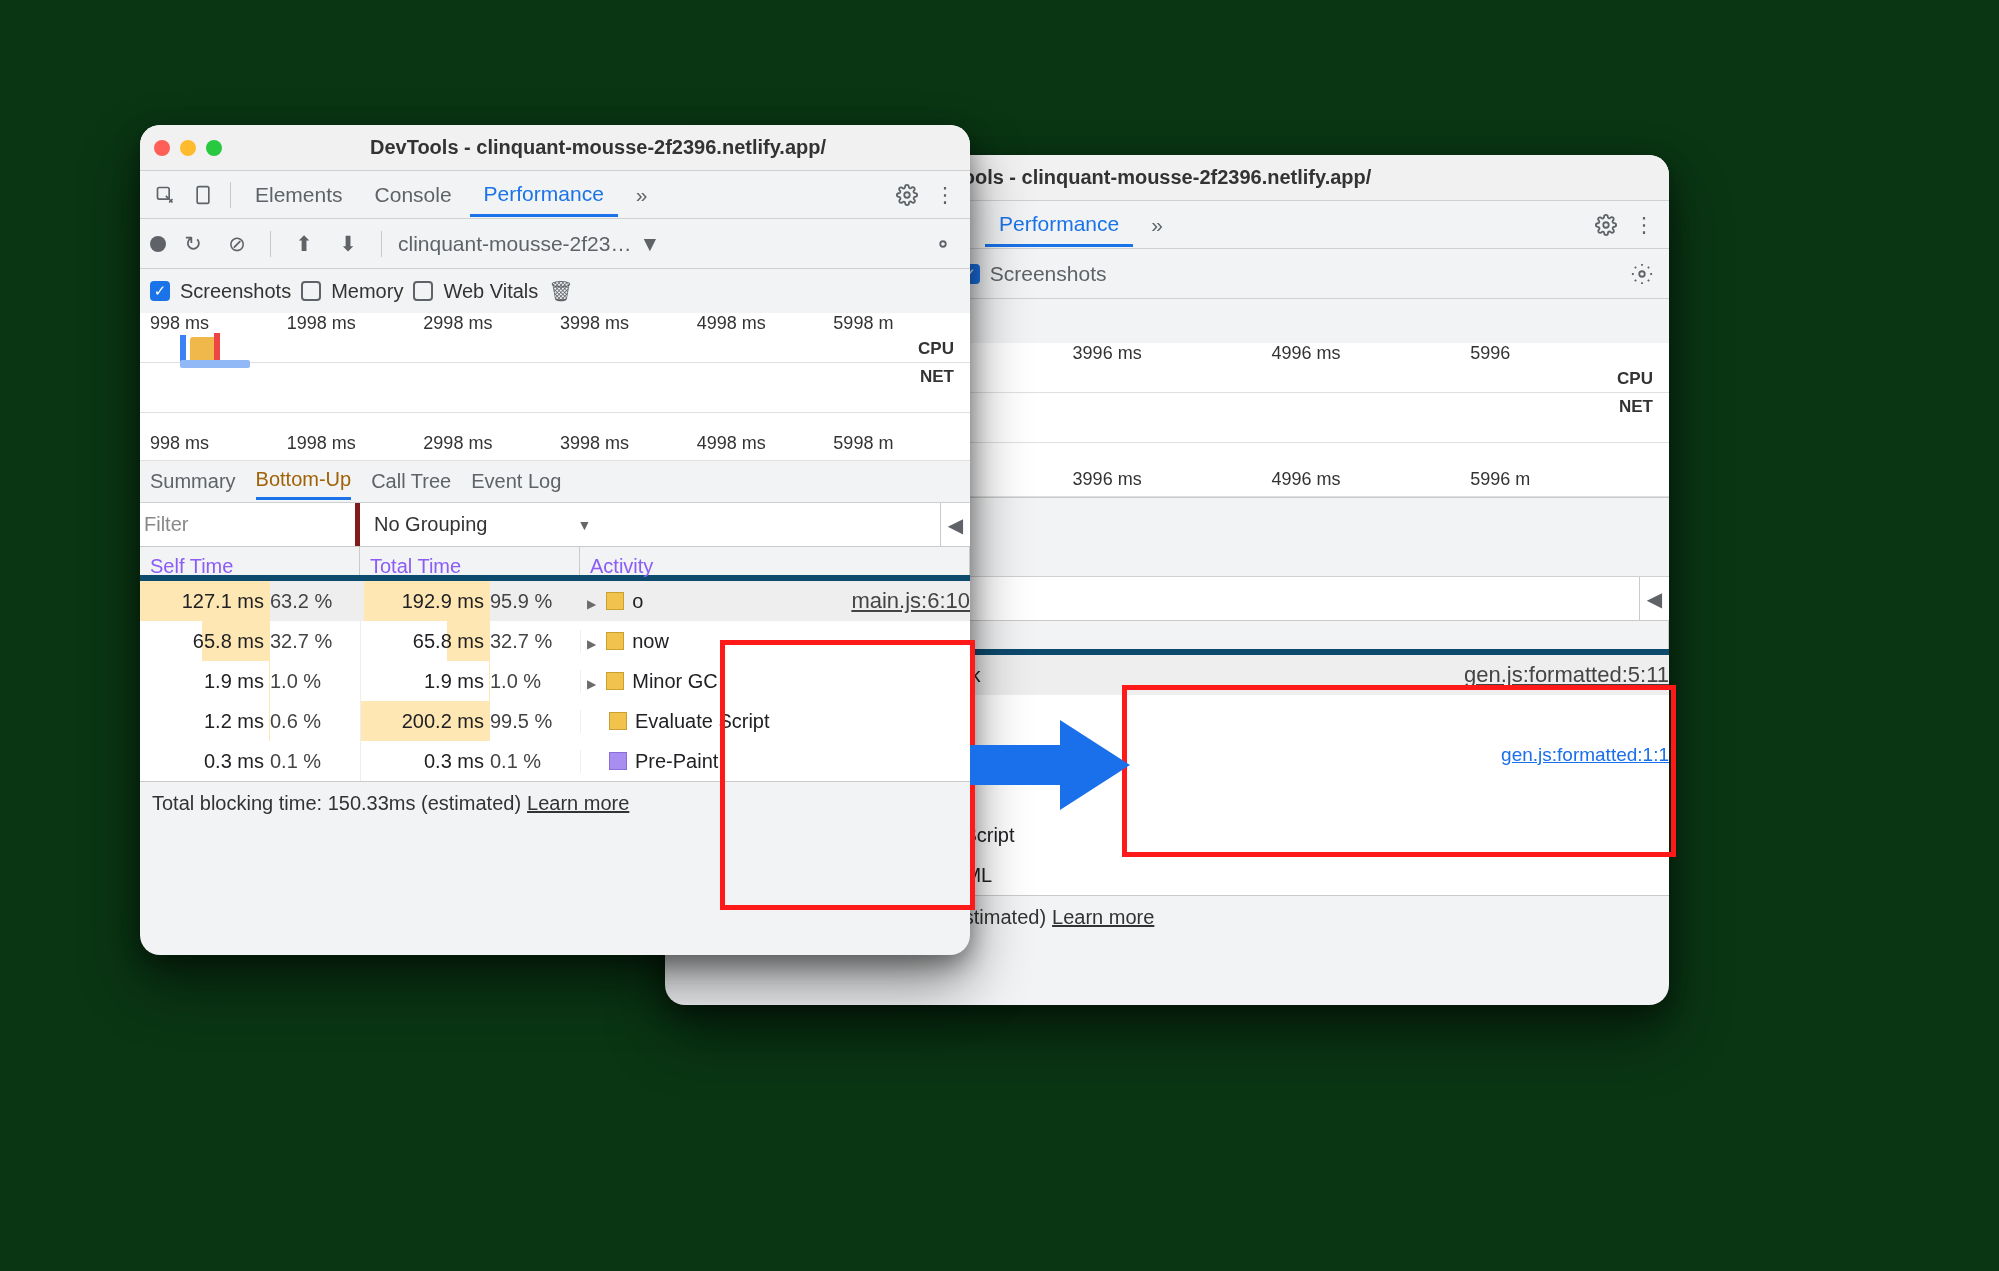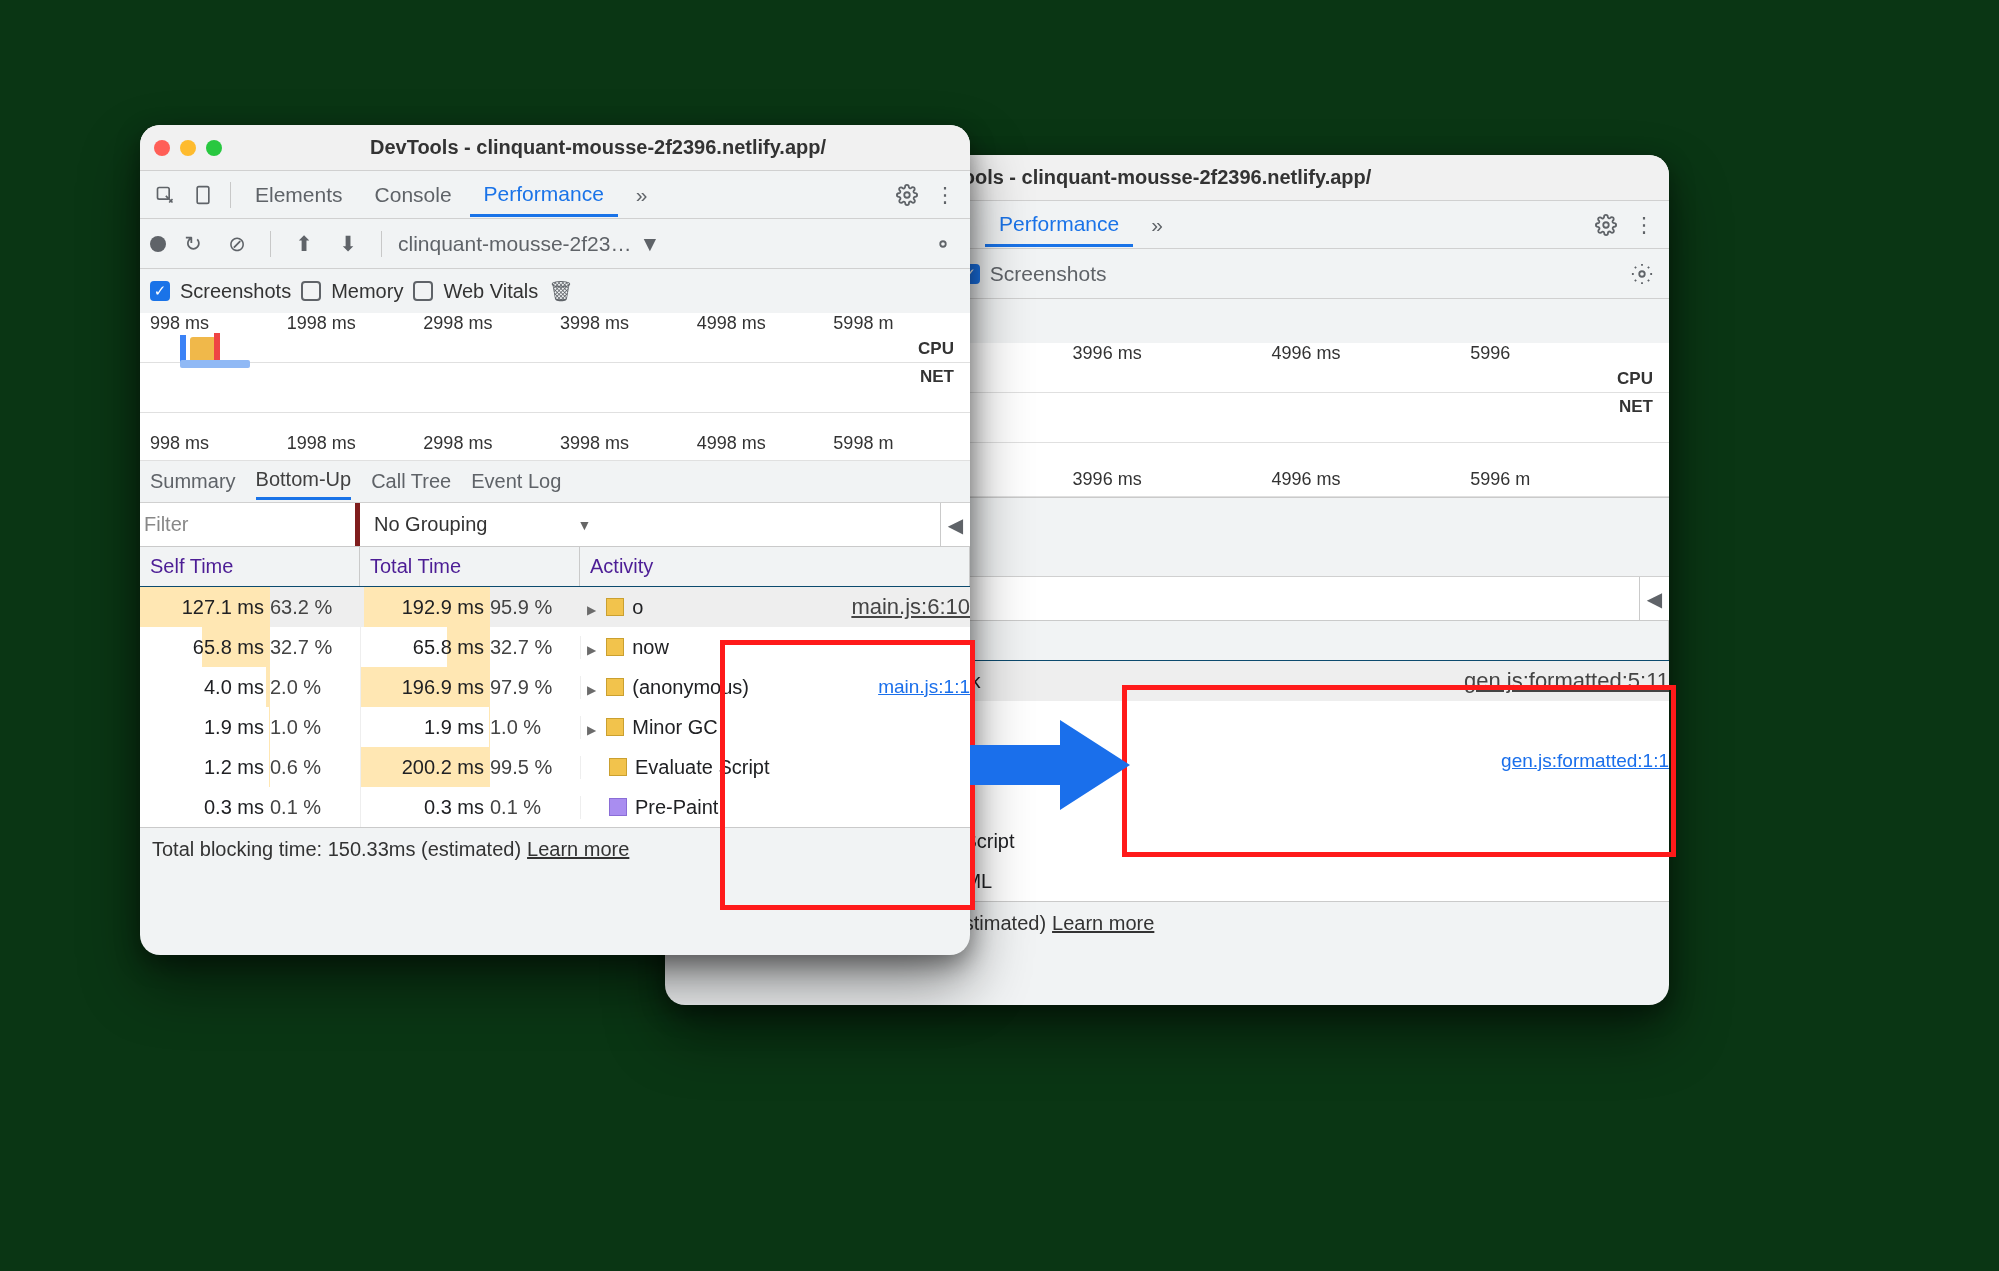--- a/index.html
+++ b/index.html
@@ -35,30 +35,30 @@
 
   .overview{ background:#fff; position:relative; }
   .ovrow{ height:50px; border-bottom:1px solid #e0e0e0; position:relative;}
   .ovlabels{ display:flex; padding-left:10px; font-size:18px; color:#333;}
   .ovlabels span{ flex:1; }
   .rlabel{ position:absolute; right:16px; font-weight:700; font-size:17px; color:#333;}
   .frames{ height:40px; border-top:1px solid #cacaca; border-bottom:1px solid #cacaca; display:flex; align-items:center; padding:0 8px; font-size:19px; color:#333; background:#fafafa;}
   .tri::before{ content:"▶"; font-size:13px; margin-right:6px; color:#6b6b6b;}
 
   .innerTabs{ height:42px; display:flex; align-items:center; padding:0 10px; gap:20px; background:#f1f3f4; font-size:20px; color:#5f6368; border-bottom:1px solid #d0d0d0;}
-  .innerTabs .active{ color:#404040; border-bottom:3px solid #1a73e8; padding-bottom:6px; margin-top:4px;}
+  .innerTabs .active{ color:#a16207; border-bottom:3px solid #1a73e8; padding-bottom:6px; margin-top:4px;}
 
   .filterrow{ height:44px; display:flex; align-items:center; background:#fff; border-bottom:1px solid #cacaca; font-size:20px;}
   .filterbox{ flex:0 0 220px; color:#888; padding-left:4px; border-right:5px solid #7f1d1d; height:100%; display:flex;align-items:center;}
   .grpbox{ flex:1; padding-left:14px; color:#333; display:flex;align-items:center;}
   .grptri{ margin-left:90px; color:#666; font-size:14px;}
   .collapse{ width:30px; display:flex;align-items:center;justify-content:center; color:#5f6368; border-left:1px solid #cacaca; height:100%;}
 
   .table{ background:#fff; font-size:20px;}
-  .thead{ height:40px; display:flex; border-bottom:1px solid #0c4a6e; background:#f1f3f4; font-weight:400; color:#4c1d95;}
+  .thead{ height:34px; display:flex; border-bottom:6px solid #0c4a6e; background:#f1f3f4; font-weight:400; color:#8b5cf6;}
   .thead div{ padding:8px 10px; border-right:1px solid #cacaca;}
   .c1{ flex:0 0 220px;} .c2{ flex:0 0 220px;} .c3{ flex:1;}
   .trow{ height:40px; display:flex; align-items:center;}
   .trow.sel{ background:#eeeeee;}
   .bar{ position:absolute; right:0; top:0; bottom:0; background:#ffe7b3;}
   .cnum{ position:relative; display:flex; align-items:center; justify-content:flex-end; flex:0 0 130px; height:100%; padding-right:6px;}
   .cpct{ position:relative; display:flex; align-items:center; justify-content:flex-start; flex:0 0 90px; height:100%; padding-right:6px; color:#444;}
   .actwrap{ flex:1; display:flex; align-items:center; padding-left:6px; gap:8px;}
   .sq{ width:18px;height:18px; background:#f2c34c; border:1px solid #caa030; flex-shrink:0;}
   .sq.purple{ background:#a98df0; border-color:#8a6dd6;}
@@ -407,42 +407,20 @@
             <span style="position:relative">32.7 %</span>
           </div>
           <div class="actwrap" style="border-left:1px solid #eee">
             <span class="expand"></span>
             <span class="sq "></span>
             <span>now</span>
           </div>
         </div>
         <div class="trow">
           <div class="cnum c1">
-            <div class="bar" style="width:3%"></div>
-            <span style="position:relative">4.0 ms</span>
-          </div>
-          <div class="cpct">
-            <span style="position:relative">2.0 %</span>
-          </div>
-          <div class="cnum c2" style="border-left:1px solid #eee">
-            <div class="bar" style="width:100%"></div>
-            <span style="position:relative">196.9 ms</span>
-          </div>
-          <div class="cpct">
-            <span style="position:relative">97.9 %</span>
-          </div>
-          <div class="actwrap" style="border-left:1px solid #eee">
-            <span class="expand"></span>
-            <span class="sq "></span>
-            <span>(anonymous)</span>
-            <span class="link">main.js:1:1</span>
-          </div>
-        </div>
-        <div class="trow">
-          <div class="cnum c1">
             <div class="bar" style="width:1%"></div>
             <span style="position:relative">1.9 ms</span>
           </div>
           <div class="cpct">
             <span style="position:relative">1.0 %</span>
           </div>
           <div class="cnum c2" style="border-left:1px solid #eee">
             <div class="bar" style="width:1%"></div>
             <span style="position:relative">1.9 ms</span>
           </div>

